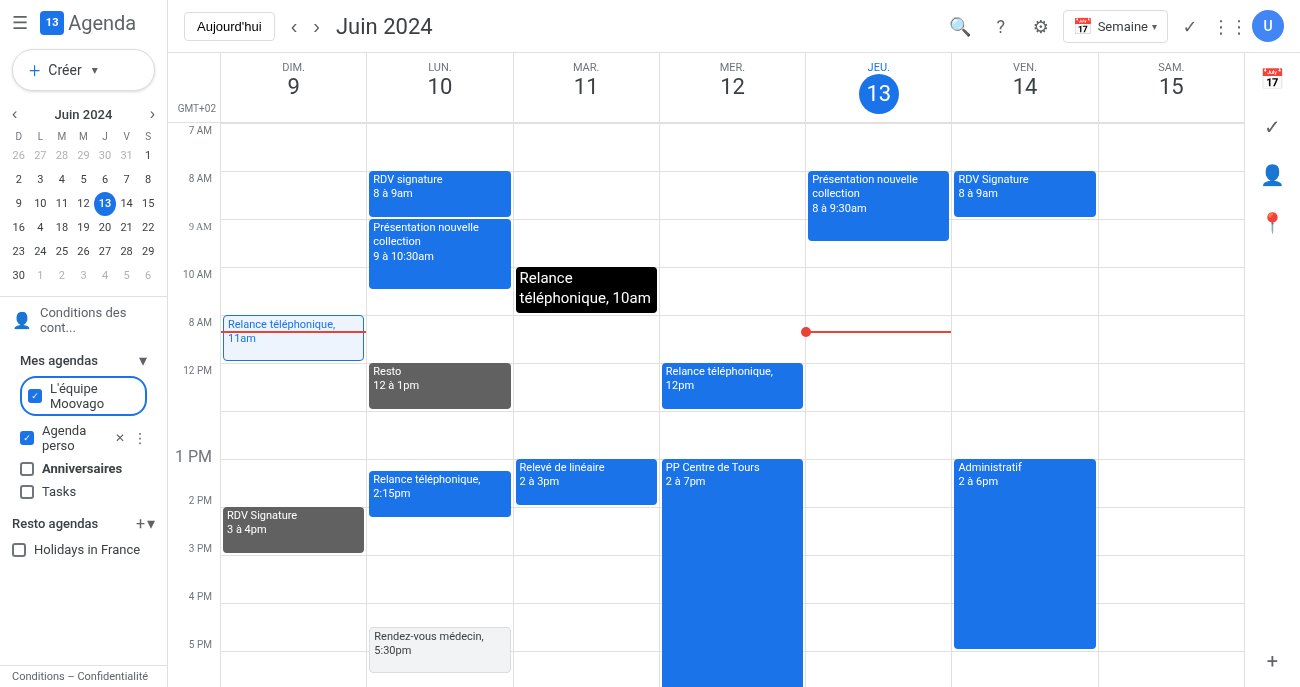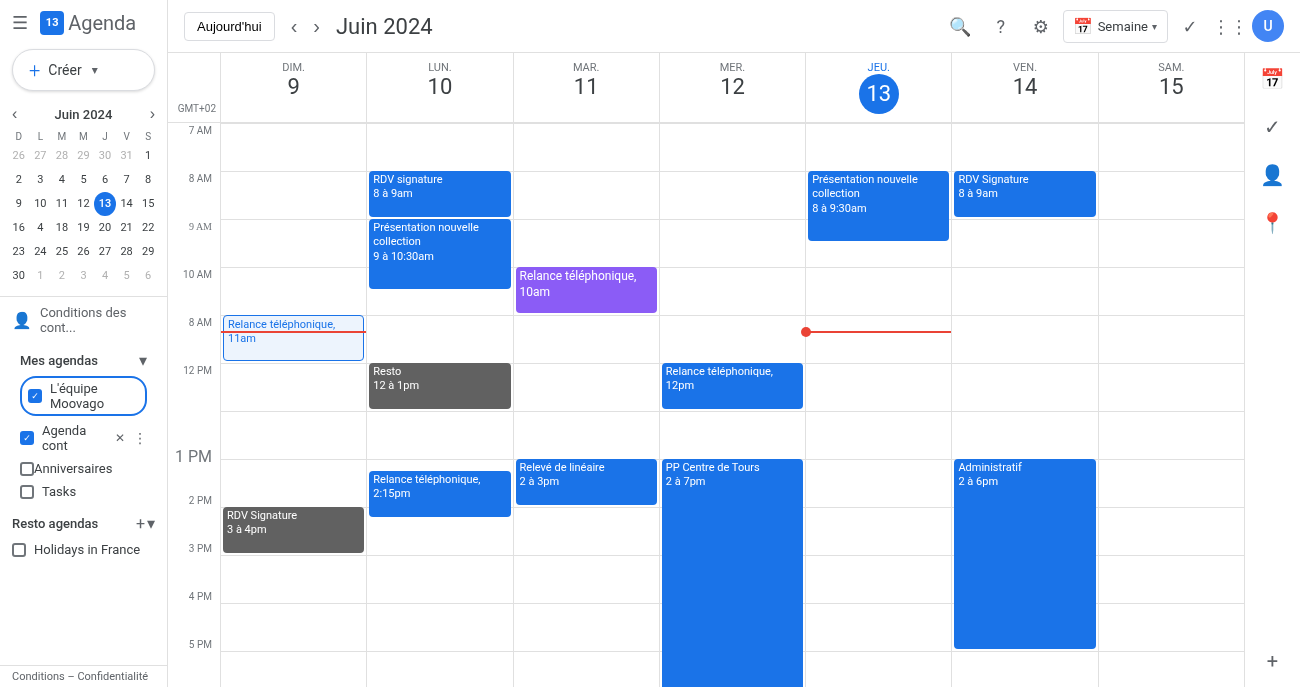--- a/index.html
+++ b/index.html
@@ -116,26 +116,26 @@
       <div style="width:14px;height:14px;border-radius:3px;background:#1a73e8;display:flex;align-items:center;justify-content:center;flex-shrink:0;">
         <span style="color:white;font-size:9px;">✓</span>
       </div>
       <span style="font-size:13px;">L'équipe Moovago</span>
     </div>
 
     <div style="display:flex;align-items:center;gap:8px;padding:3px 0;margin-bottom:2px;cursor:pointer;position:relative;">
       <div style="width:14px;height:14px;border-radius:3px;background:#1a73e8;display:flex;align-items:center;justify-content:center;flex-shrink:0;">
         <span style="color:white;font-size:9px;">✓</span>
       </div>
-      <span style="font-size:13px;flex:1;">Agenda cont</span>
+      <span style="font-size:13px;flex:1;">Agenda perso</span>
       <span style="color:#5f6368;font-size:12px;cursor:pointer;">✕</span>
       <span style="color:#5f6368;font-size:14px;cursor:pointer;">⋮</span>
     </div>
 
-    <div style="display:flex;align-items:center;padding:3px 0;margin-bottom:2px;cursor:pointer;">
+    <div style="display:flex;align-items:center;gap:8px;padding:3px 0;margin-bottom:2px;cursor:pointer;font-weight:bold;">
       <div style="width:14px;height:14px;border-radius:3px;border:2px solid #70757a;flex-shrink:0;"></div>
       <span style="font-size:13px;">Anniversaires</span>
     </div>
 
     <div style="display:flex;align-items:center;gap:8px;padding:3px 0;cursor:pointer;">
       <div style="width:14px;height:14px;border-radius:3px;border:2px solid #70757a;flex-shrink:0;"></div>
       <span style="font-size:13px;">Tasks</span>
     </div>
   </div>
 
@@ -263,35 +263,36 @@
                 <div style="position: absolute; top: 432px; left: 0px; right: 0px; border-top: 1px solid rgb(224, 224, 224);"></div>
                 <div style="position: absolute; top: 480px; left: 0px; right: 0px; border-top: 1px solid rgb(224, 224, 224);"></div>
                 <div style="position: absolute; top: 528px; left: 0px; right: 0px; border-top: 1px solid rgb(224, 224, 224);"></div>
                 <div style="position: absolute; top: 48px; left: 2px; right: 2px; height: 46px; border-radius: 4px; padding: 2px 4px; font-size: 11px; overflow: hidden; cursor: pointer; line-height: 1.3; z-index: 3; white-space: pre-line; background: rgb(26, 115, 232); color: white;">RDV signature
 8 à 9am</div>
                 <div style="position: absolute; top: 96px; left: 2px; right: 2px; height: 70px; border-radius: 4px; padding: 2px 4px; font-size: 11px; overflow: hidden; cursor: pointer; line-height: 1.3; z-index: 3; white-space: pre-line; background: rgb(26, 115, 232); color: white;">Présentation nouvelle collection
 9 à 10:30am</div>
                 <div style="position: absolute; top: 240px; left: 2px; right: 2px; height: 46px; border-radius: 4px; padding: 2px 4px; font-size: 11px; overflow: hidden; cursor: pointer; line-height: 1.3; z-index: 3; white-space: pre-line; background: rgb(97, 97, 97); color: white;">Resto
 12 à 1pm</div>
                 <div style="position: absolute; top: 348px; left: 2px; right: 2px; height: 46px; border-radius: 4px; padding: 2px 4px; font-size: 11px; overflow: hidden; cursor: pointer; line-height: 1.3; z-index: 3; white-space: pre-line; background: rgb(26, 115, 232); color: white;">Relance téléphonique, 2:15pm</div>
-              </div>
-              <div style="position: relative; border-left: 1px solid rgb(224, 224, 224); height: 816px;">
-                <div style="position: absolute; top: 0px; left: 0px; right: 0px; border-top: 1px solid rgb(224, 224, 224);"></div>
-                <div style="position: absolute; top: 48px; left: 0px; right: 0px; border-top: 1px solid rgb(224, 224, 224);"></div>
-                <div style="position: absolute; top: 96px; left: 0px; right: 0px; border-top: 1px solid rgb(224, 224, 224);"></div>
-                <div style="position: absolute; top: 144px; left: 0px; right: 0px; border-top: 1px solid rgb(224, 224, 224);"></div>
-                <div style="position: absolute; top: 192px; left: 0px; right: 0px; border-top: 1px solid rgb(224, 224, 224);"></div>
-                <div style="position: absolute; top: 240px; left: 0px; right: 0px; border-top: 1px solid rgb(224, 224, 224);"></div>
-                <div style="position: absolute; top: 288px; left: 0px; right: 0px; border-top: 1px solid rgb(224, 224, 224);"></div>
-                <div style="position: absolute; top: 336px; left: 0px; right: 0px; border-top: 1px solid rgb(224, 224, 224);"></div>
-                <div style="position: absolute; top: 384px; left: 0px; right: 0px; border-top: 1px solid rgb(224, 224, 224);"></div>
-                <div style="position: absolute; top: 432px; left: 0px; right: 0px; border-top: 1px solid rgb(224, 224, 224);"></div>
-                <div style="position: absolute; top: 480px; left: 0px; right: 0px; border-top: 1px solid rgb(224, 224, 224);"></div>
-                <div style="position: absolute; top: 528px; left: 0px; right: 0px; border-top: 1px solid rgb(224, 224, 224);"></div>
-                <div style="position: absolute; top: 144px; left: 2px; right: 2px; height: 46px; border-radius: 4px; padding: 2px 4px; font-size: 12px; overflow: hidden; cursor: pointer; line-height: 1.3; z-index: 3; white-space: pre-line; background: #8b5cf6; color: white;">Relance téléphonique, 10am</div>
+                <div style="position: absolute; top: 504px; left: 2px; right: 2px; height: 46px; border-radius: 4px; padding: 2px 4px; font-size: 11px; overflow: hidden; cursor: pointer; line-height: 1.3; z-index: 3; white-space: pre-line; background: rgb(241, 243, 244); color: rgb(60, 64, 67); border: 1px solid rgb(218, 220, 224);">Rendez-vous médecin, 5:30pm</div>
+              </div>
+              <div style="position: relative; border-left: 1px solid rgb(224, 224, 224); height: 816px;">
+                <div style="position: absolute; top: 0px; left: 0px; right: 0px; border-top: 1px solid rgb(224, 224, 224);"></div>
+                <div style="position: absolute; top: 48px; left: 0px; right: 0px; border-top: 1px solid rgb(224, 224, 224);"></div>
+                <div style="position: absolute; top: 96px; left: 0px; right: 0px; border-top: 1px solid rgb(224, 224, 224);"></div>
+                <div style="position: absolute; top: 144px; left: 0px; right: 0px; border-top: 1px solid rgb(224, 224, 224);"></div>
+                <div style="position: absolute; top: 192px; left: 0px; right: 0px; border-top: 1px solid rgb(224, 224, 224);"></div>
+                <div style="position: absolute; top: 240px; left: 0px; right: 0px; border-top: 1px solid rgb(224, 224, 224);"></div>
+                <div style="position: absolute; top: 288px; left: 0px; right: 0px; border-top: 1px solid rgb(224, 224, 224);"></div>
+                <div style="position: absolute; top: 336px; left: 0px; right: 0px; border-top: 1px solid rgb(224, 224, 224);"></div>
+                <div style="position: absolute; top: 384px; left: 0px; right: 0px; border-top: 1px solid rgb(224, 224, 224);"></div>
+                <div style="position: absolute; top: 432px; left: 0px; right: 0px; border-top: 1px solid rgb(224, 224, 224);"></div>
+                <div style="position: absolute; top: 480px; left: 0px; right: 0px; border-top: 1px solid rgb(224, 224, 224);"></div>
+                <div style="position: absolute; top: 528px; left: 0px; right: 0px; border-top: 1px solid rgb(224, 224, 224);"></div>
+                <div style="position: absolute; top: 144px; left: 2px; right: 2px; height: 46px; border-radius: 4px; padding: 2px 4px; font-size: 15px; overflow: hidden; cursor: pointer; line-height: 1.3; z-index: 3; white-space: pre-line; background: #000000; color: white;">Relance téléphonique, 10am</div>
                 <div style="position: absolute; top: 336px; left: 2px; right: 2px; height: 46px; border-radius: 4px; padding: 2px 4px; font-size: 11px; overflow: hidden; cursor: pointer; line-height: 1.3; z-index: 3; white-space: pre-line; background: rgb(26, 115, 232); color: white;">Relevé de linéaire
 2 à 3pm</div>
               </div>
               <div style="position: relative; border-left: 1px solid rgb(224, 224, 224); height: 816px;">
                 <div style="position: absolute; top: 0px; left: 0px; right: 0px; border-top: 1px solid rgb(224, 224, 224);"></div>
                 <div style="position: absolute; top: 48px; left: 0px; right: 0px; border-top: 1px solid rgb(224, 224, 224);"></div>
                 <div style="position: absolute; top: 96px; left: 0px; right: 0px; border-top: 1px solid rgb(224, 224, 224);"></div>
                 <div style="position: absolute; top: 144px; left: 0px; right: 0px; border-top: 1px solid rgb(224, 224, 224);"></div>
                 <div style="position: absolute; top: 192px; left: 0px; right: 0px; border-top: 1px solid rgb(224, 224, 224);"></div>
                 <div style="position: absolute; top: 240px; left: 0px; right: 0px; border-top: 1px solid rgb(224, 224, 224);"></div>

